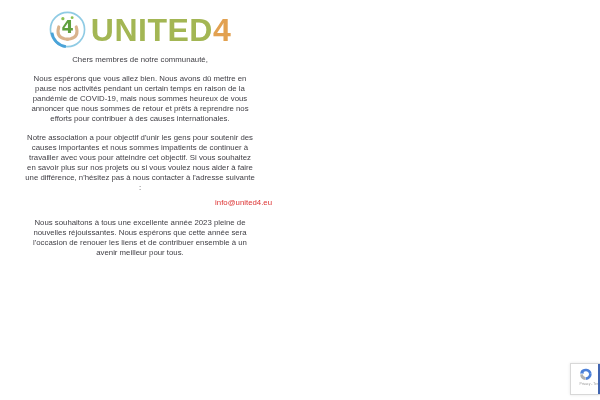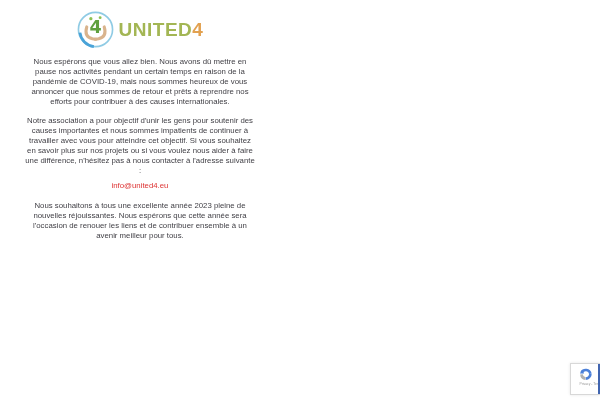--- a/index.html
+++ b/index.html
@@ -19,35 +19,35 @@
   }
   .logo-row {
     margin-top: 11px;
     display: flex;
     align-items: center;
     justify-content: center;
     gap: 5px;
     cursor: pointer;
   }
   .brand {
-    font-size: 19px;
+    font-size: 32px;
     font-weight: 800;
     line-height: 1;
     letter-spacing: 0.5px;
   }
   .brand .green { color: #a3b654; }
   .brand .orange { color: #e2a150; }
   p {
     font-size: 7.8px;
     line-height: 10px;
     margin: 9px 6px 0;
     white-space: pre-line;
   }
   .greeting { margin-top: 7px; }
-  .email-line { margin: 5px 8px 0; font-size: 7.8px; line-height: 10px; }
+  .email-line { margin: 5px 8px 0; font-size: 7.8px; line-height: 10px; text-align: right; }
   .email-line a {
     color: #dd3333;
     text-decoration: none;
   }
   .p3 { margin-top: 10px; }
   .signature { margin-top: 13px; }
   
   .recaptcha-badge {
     position: absolute;
     right: 0;
@@ -91,20 +91,21 @@
       <path d="M2.9,21 a15.5,15.5 0 0 0 13.5,13.6" stroke="#4aa3d8" stroke-width="2.6" fill="none"></path>
       <circle cx="13.5" cy="7.5" r="1.6" fill="#8cc152"></circle>
       <circle cx="22.5" cy="6.5" r="1.4" fill="#8cc152"></circle>
       <text x="18" y="21.5" font-size="17" font-weight="bold" fill="#5fa03e" text-anchor="middle" font-family="DejaVu Sans, sans-serif">4</text>
       <path d="M9.5,15.5 q-3,9.5 5.5,11.5 l3.2,0.5" stroke="#d9b38c" stroke-width="3" fill="none" stroke-linecap="round"></path>
       <path d="M26.5,15.5 q3,9.5 -5.5,11.5 l-3.2,0.5" stroke="#d9b38c" stroke-width="3" fill="none" stroke-linecap="round"></path>
     </svg>
     <div class="brand"><span class="green">UNITED</span><span class="orange">4</span></div>
   </div>
 
+  <p class="greeting">Chers membres de notre communauté,</p>
 
   <p>Nous espérons que vous allez bien. Nous avons dû mettre en
 pause nos activités pendant un certain temps en raison de la
 pandémie de COVID-19, mais nous sommes heureux de vous
 annoncer que nous sommes de retour et prêts à reprendre nos
 efforts pour contribuer à des causes internationales.</p>
 
   <p>Notre association a pour objectif d'unir les gens pour soutenir des
 causes importantes et nous sommes impatients de continuer à
 travailler avec vous pour atteindre cet objectif. Si vous souhaitez

